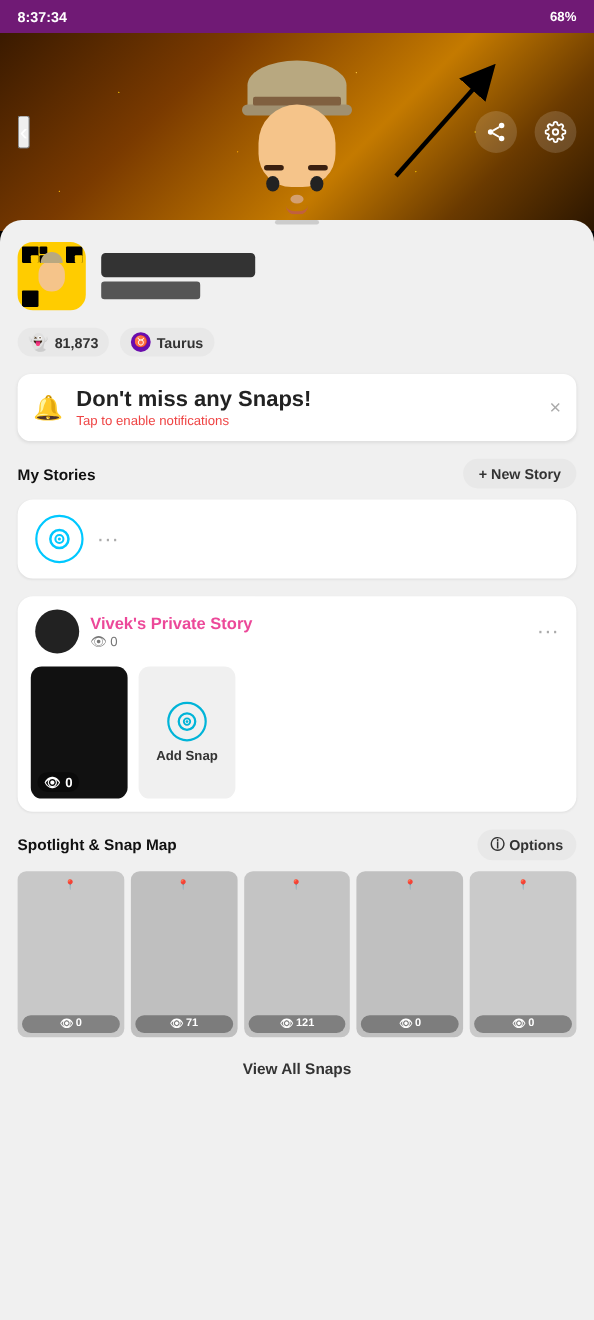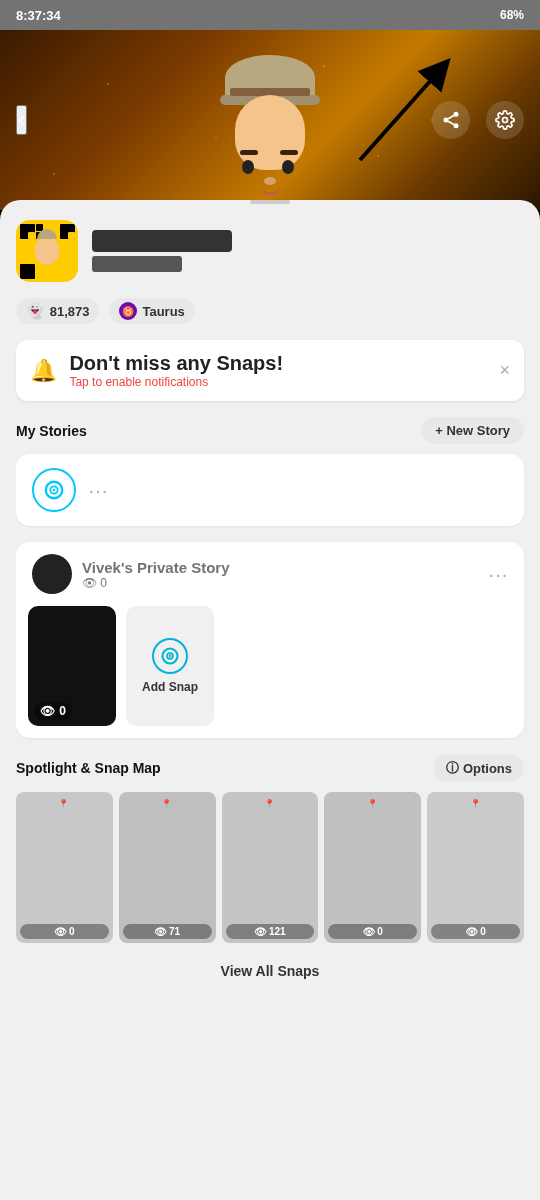--- a/index.html
+++ b/index.html
@@ -7,21 +7,21 @@
     body {
       width: 540px;
       min-height: 1200px;
       font-family: -apple-system, BlinkMacSystemFont, 'Segoe UI', sans-serif;
       background: #000;
       overflow-x: hidden;
     }
 
     
     .status-bar {
-      background: #737373;
+      background: #701a75;
       color: #fff;
       font-size: 13px;
       font-weight: 600;
       display: flex;
       justify-content: space-between;
       align-items: center;
       padding: 6px 16px;
       height: 30px;
     }
     .status-bar-left { font-weight: 700; }
@@ -378,21 +378,21 @@
       width: 40px;
       height: 40px;
       background: #222;
       border-radius: 50%;
       flex-shrink: 0;
     }
     .private-info { flex: 1; }
     .private-name {
       font-size: 15px;
       font-weight: 700;
-      color: #737373;
+      color: #ec4899;
     }
     .private-views {
       font-size: 12px;
       color: #777;
       display: flex;
       align-items: center;
       gap: 3px;
     }
     .private-more {
       font-size: 20px;

